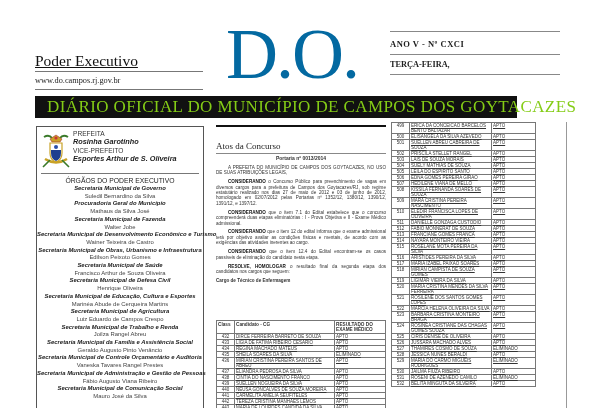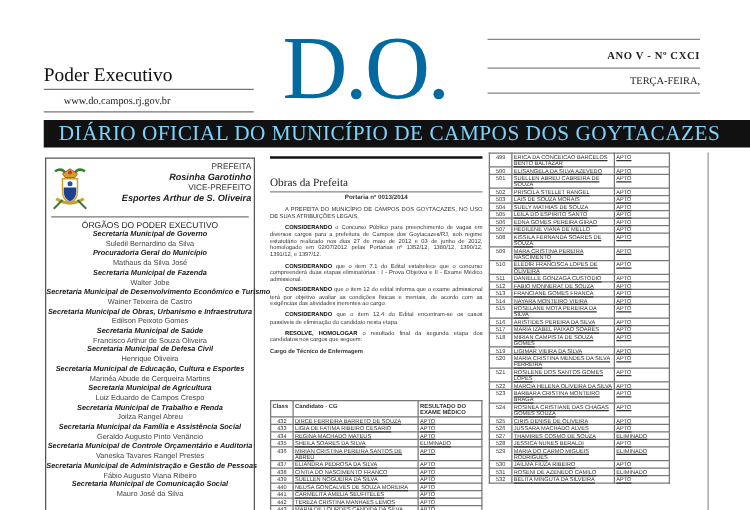--- a/index.html
+++ b/index.html
@@ -2,40 +2,40 @@
 <html><head>
 <meta charset="utf-8">
 <style>
   * { box-sizing: border-box; margin: 0; padding: 0; }
   html, body { width: 600px; height: 408px; overflow: hidden; background: #fff; }
   body { position: relative; font-family: "Liberation Sans", sans-serif; color: #222; }
 
   .serif { font-family: "Liberation Serif", "DejaVu Serif", serif; }
 
   
-  #poder { position: absolute; left: 35px; top: 52px; font-size: 15.5px; color: #111; }
+  #poder { position: absolute; left: 35px; top: 52px; font-size: 15.5px; color: #111; text-decoration: underline; }
   #rule1 { position: absolute; left: 35px; top: 71px; width: 168px; border-top: 1px solid #777; }
-  #site { position: absolute; left: 35px; top: 76px; font-size: 8.3px; color: #222; margin-left: 16px; }
+  #site { position: absolute; left: 35px; top: 76px; font-size: 8.3px; color: #222; }
   #rule2 { position: absolute; left: 35px; top: 89px; width: 168px; border-top: 1px solid #777; }
 
   #do-logo { position: absolute; left: 226px; top: 15px; font-size: 72px; line-height: 78px; color: #0369a1; letter-spacing: -2px; }
 
-  #issue-box { position: absolute; left: 390px; top: 31px; width: 170px; text-align: right; color: #222; }
+  #issue-box { position: absolute; left: 390px; top: 31px; width: 170px; text-align: left; color: #222; }
   .ib-rule { border-top: 1px solid #888; }
   #ano { font-size: 8.5px; font-weight: bold; padding: 7px 0 5px; letter-spacing: .5px; }
-  #dia { font-size: 8.3px; font-weight: normal; padding: 5px 0 4px; line-height: 10px; }
+  #dia { font-size: 8.3px; font-weight: bold; padding: 5px 0 4px; line-height: 10px; }
   #preco { font-size: 9px; font-weight: bold; padding: 5px 0 0; }
 
-  #banner { position: absolute; left: 35px; top: 96px; width: 565px; height: 22px; background: #111; color: #7dd3fc;
+  #banner { position: absolute; left: 35px; top: 96px; width: 482px; height: 22px; background: #111; color: #84cc16;
             font-size: 17px; line-height: 22px; padding-left: 12px; letter-spacing: .4px; white-space: nowrap; }
 
   
   #left-box { position: absolute; left: 36px; top: 126px; width: 168px; height: 290px; border: 1px solid #555; }
   #crest { position: absolute; left: 4px; top: 6px; width: 30px; height: 36px; }
-  #prefeita-block { position: absolute; left: 36px; top: 3px; width: 128px; text-align: right; font-size: 6.3px; line-height: 7.5px; }
+  #prefeita-block { position: absolute; left: 36px; top: 3px; width: 128px; text-align: left; font-size: 6.3px; line-height: 7.5px; }
   #prefeita-block .name { font-style: italic; font-weight: bold; font-size: 7.3px; }
   #prefeita-block .role { font-size: 6.6px; color: #333; }
   #left-sep { position: absolute; left: 4px; top: 46px; width: 158px; border-top: 1px solid #777; }
   #orgaos { position: absolute; left: 0; top: 50px; width: 166px; text-align: center; }
   #orgaos-title { font-size: 6.8px; color: #222; margin-bottom: 1px; }
   .org-item { line-height: 7.7px; }
   .org-sec { font-size: 5.9px; font-weight: bold; font-style: italic; color: #222; white-space: nowrap; }
   .org-person { font-size: 5.9px; color: #444; }
 
   
@@ -154,21 +154,21 @@
         </div>
         <div class="org-item">
           <div class="org-sec">Secretaria Municipal de Comunicação Social</div>
                  <div class="org-person">Mauro José da Silva</div>
         </div>
       </div>
   </div>
 </div>
 
 <div id="mid-top-rule"></div>
-<div id="atos" class="serif">Obras da Prefeita</div>
+<div id="atos" class="serif">Atos da Concurso</div>
 <div id="atos-rule"></div>
 <div id="mid-text">
   <p class="portaria">Portaria nº 0013/2014</p>
   <div id="paras">
       <p><b></b><span>A PREFEITA DO MUNICÍPIO DE CAMPOS DOS GOYTACAZES, NO USO DE SUAS ATRIBUIÇÕES LEGAIS,</span></p>
       <p><b>CONSIDERANDO</b><span> o Concurso Público para preenchimento de vagas em diversos cargos para a prefeitura de Campos dos Goytacazes/RJ, sob regime estatutário realizado nos dias 27 de maio de 2012 e 03 de junho de 2012, homologado em 02/07/2012 pelas Portarias nº 1352/12, 1380/12, 1390/12, 1391/12, e 1397/12.</span></p>
       <p><b>CONSIDERANDO</b><span> que o item 7.1 do Edital estabelece que o concurso compreenderá duas etapas eliminatórias : I - Prova Objetiva e II - Exame Médico admissional.</span></p>
       <p><b>CONSIDERANDO</b><span> que o item 12 do edital informa que o exame admissional terá por objetivo avaliar as condições físicas e mentais, de acordo com as exigências das atividades inerentes ao cargo.</span></p>
       <p><b>CONSIDERANDO</b><span> que o item 12.4 do Edital encontram-se os casos passíveis de eliminação do candidato nesta etapa.</span></p>
       <p><b>RESOLVE, HOMOLOGAR</b><span> o resultado final da segunda etapa dos candidatos nos cargos que seguem:</span></p>

